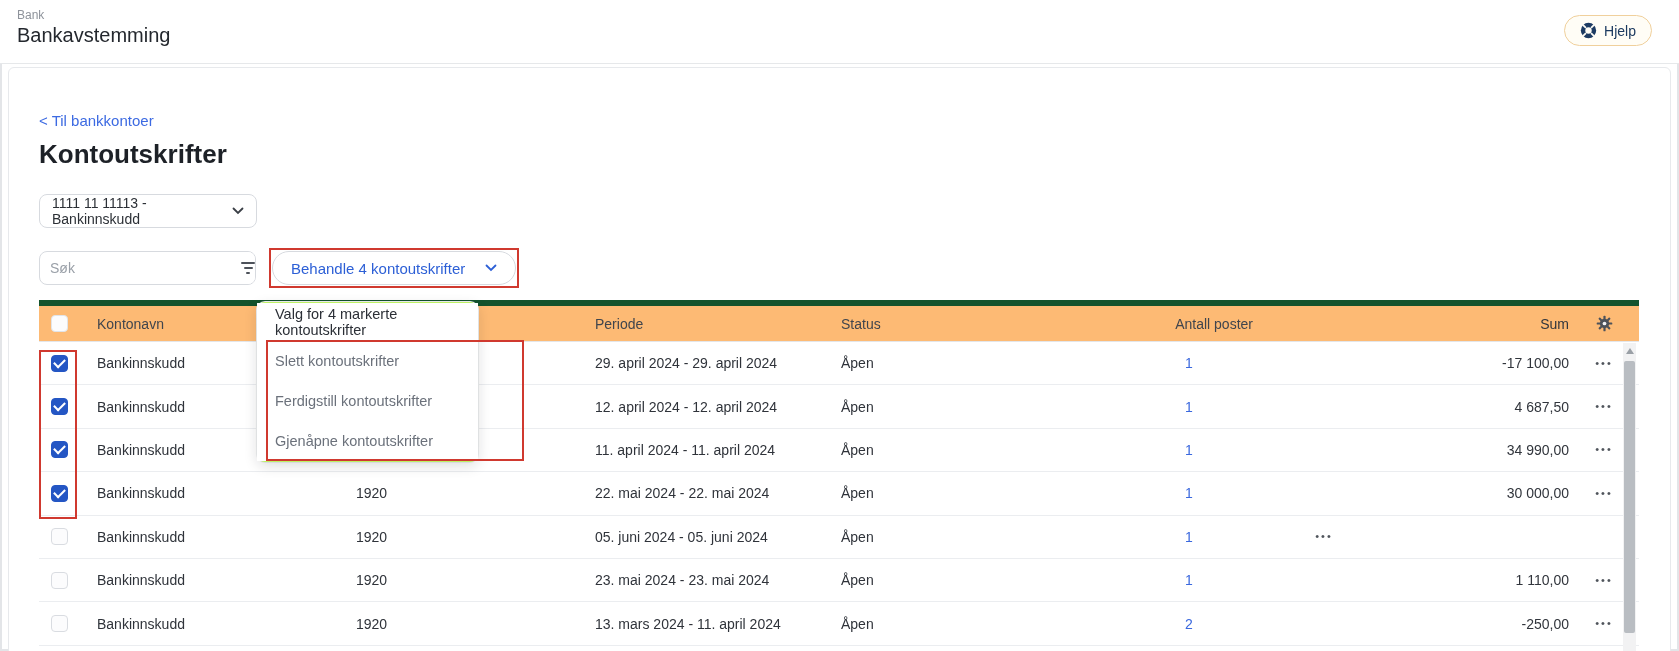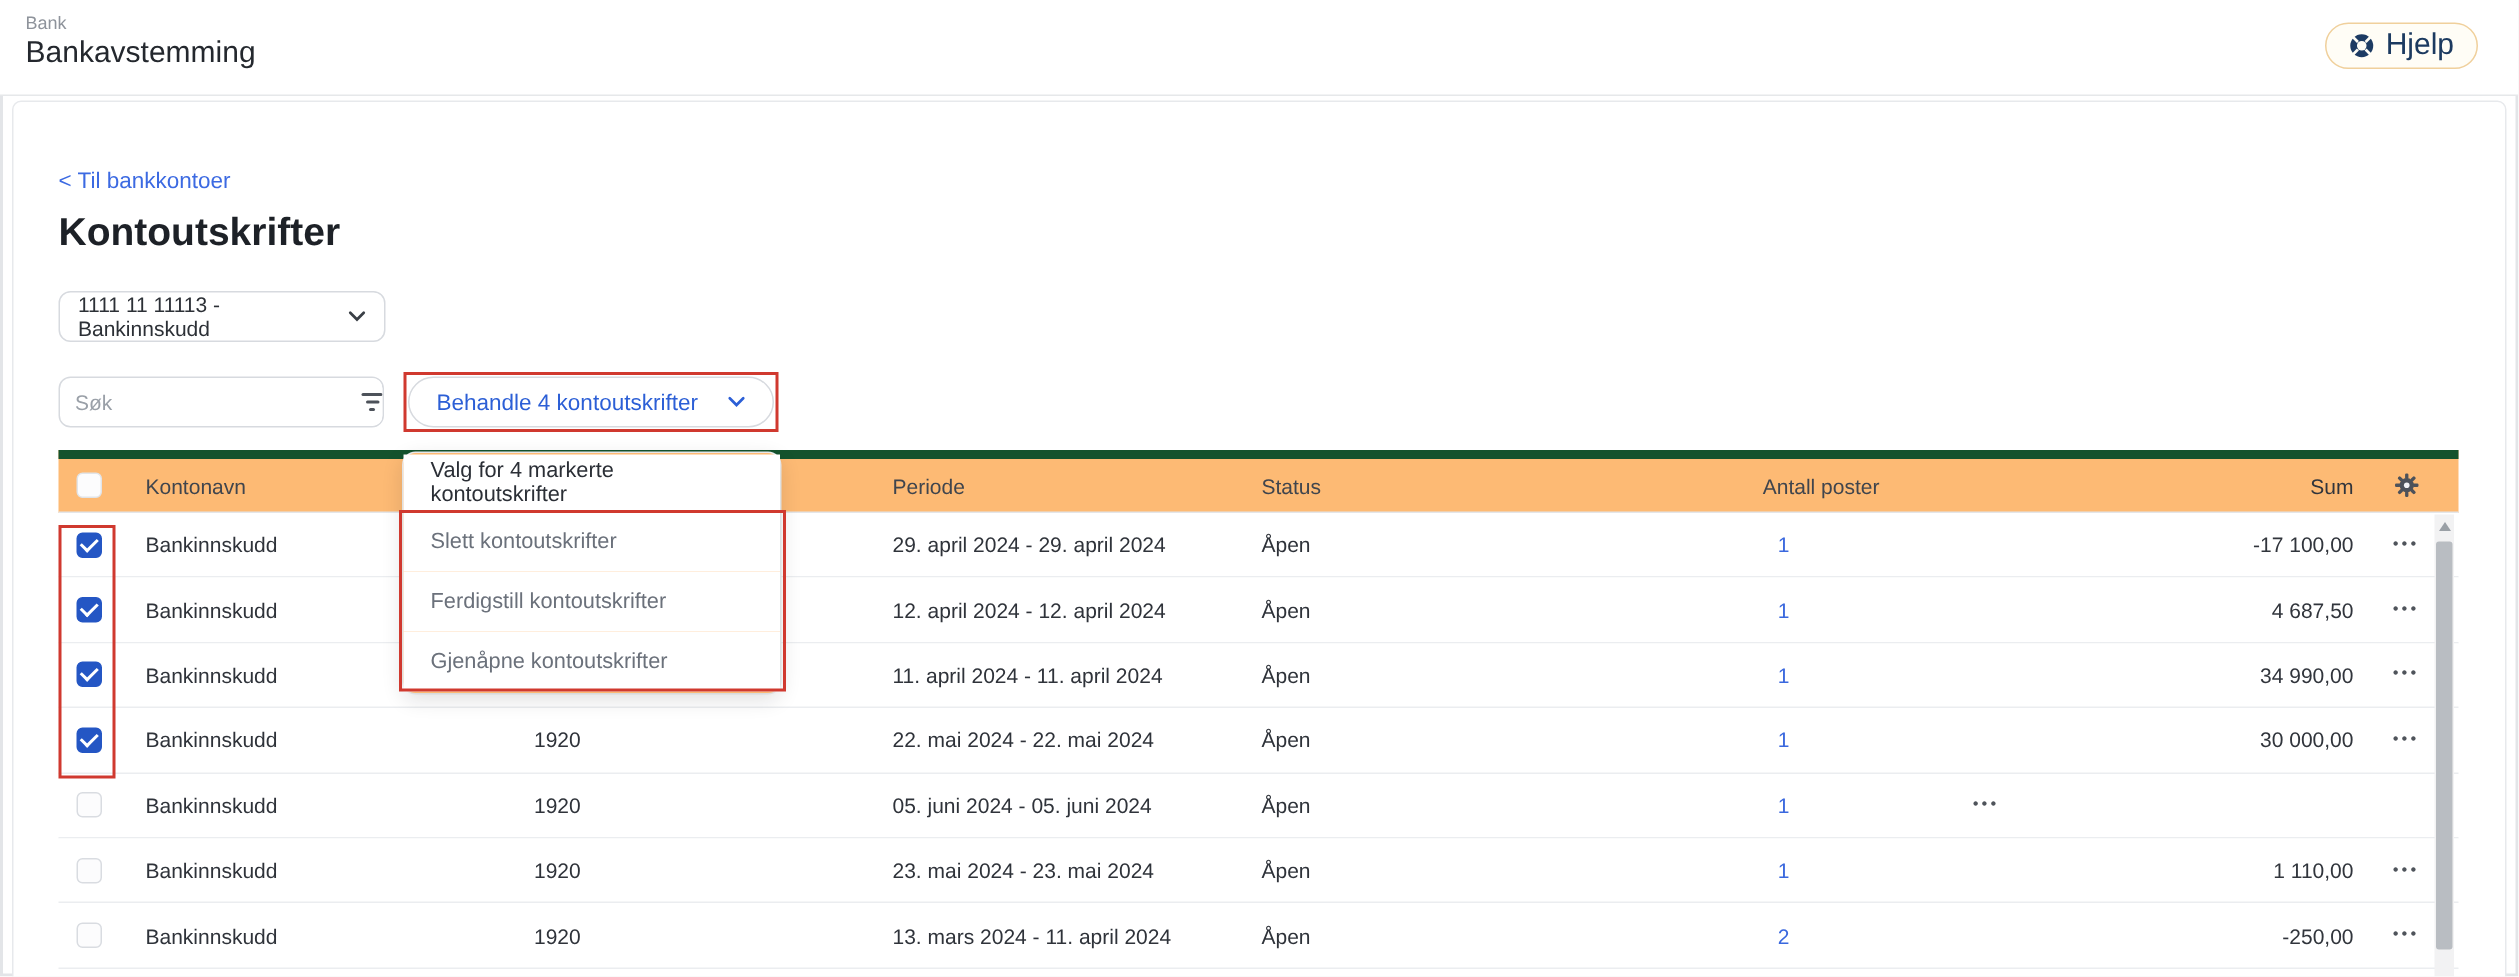--- a/index.html
+++ b/index.html
@@ -8,21 +8,21 @@
   .page { position:relative; width:1679px; height:651px; background:#fff; overflow:hidden;
           box-shadow: inset 0 0 0 2px #e3e5e8; }
 
   
   .topbar { position:relative; height:64px; border-bottom:1px solid #e6e8ea; background:#fff; }
   .topbar .titles { position:absolute; left:17px; top:8px; }
   .topbar .section { font-size:12px; color:#8e939b; }
   .topbar .app-title { font-size:20px; font-weight:500; color:#24282e; margin-top:2px; }
   .help-btn { position:absolute; right:27px; top:15px; height:31px; display:flex; align-items:center;
               gap:7px; padding:0 15px; background:#fffdf6; border:1px solid #f0d09c; border-radius:16px;
-              font-size:20px; font-weight:500; color:#1c3a60; cursor:pointer; }
+              font-size:14px; font-weight:500; color:#1c3a60; cursor:pointer; }
 
   
   .card { position:absolute; left:8px; right:8px; top:67px; height:600px; background:#fff;
           border:1px solid #e7e9ec; border-radius:6px; padding-left:30px; overflow:hidden; }
   .back-link { display:inline-block; margin-top:44px; font-size:15px; color:#3c6ae2; text-decoration:none; }
   .page-title { margin-top:9px; font-size:26px; font-weight:700; color:#1d2127; }
 
   .account-select { margin-top:24px; width:218px; height:34px; border:1px solid #d7dadf; border-radius:8px;
           display:flex; align-items:center; justify-content:space-between; padding:0 12px;
           font-size:14px; color:#2c3036; background:#fff; cursor:pointer; }
@@ -68,21 +68,21 @@
   .cb.checked::after { content:""; width:9px; height:5px; border-left:2px solid #fff;
         border-bottom:2px solid #fff; transform:rotate(-45deg) translate(1px,-1px); }
 
   
   .vscroll { position:absolute; right:3px; top:43px; width:13px; height:560px; background:#f2f2f3; }
   .vscroll .up { position:absolute; top:5px; left:2.5px; width:0; height:0;
         border-left:4px solid transparent; border-right:4px solid transparent; border-bottom:6px solid #9aa0a6; }
   .vscroll .thumb { position:absolute; top:18px; left:1px; width:11px; height:272px; background:#b9bdc2; border-radius:2px; }
 
   
-  .menu { position:absolute; left:269px; top:302px; width:251px; background:#fdba74; border-radius:8px;
+  .menu { position:absolute; left:257px; top:302px; width:221px; background:#bef264; border-radius:8px;
           box-shadow:0 4px 14px rgba(20,24,31,.14), 0 0 0 1px #eef0f2; z-index:5; padding:1px 0; }
   .menu .mi { height:40px; display:flex; align-items:center; padding:0 18px; font-size:14.5px;
           color:#6b717b; cursor:pointer; background:#fff; }
   .menu .mi.header { color:#2b2f36; font-weight:500; cursor:default; height:38px; }
 
   
   .ann { position:absolute; border:2px solid #d0392f; z-index:9; pointer-events:none; }
   .ann-menu  { left:266px; top:340px; width:258px; height:121px; }
   .ann-check { left:39px;  top:350px; width:38px;  height:169px; }
 

